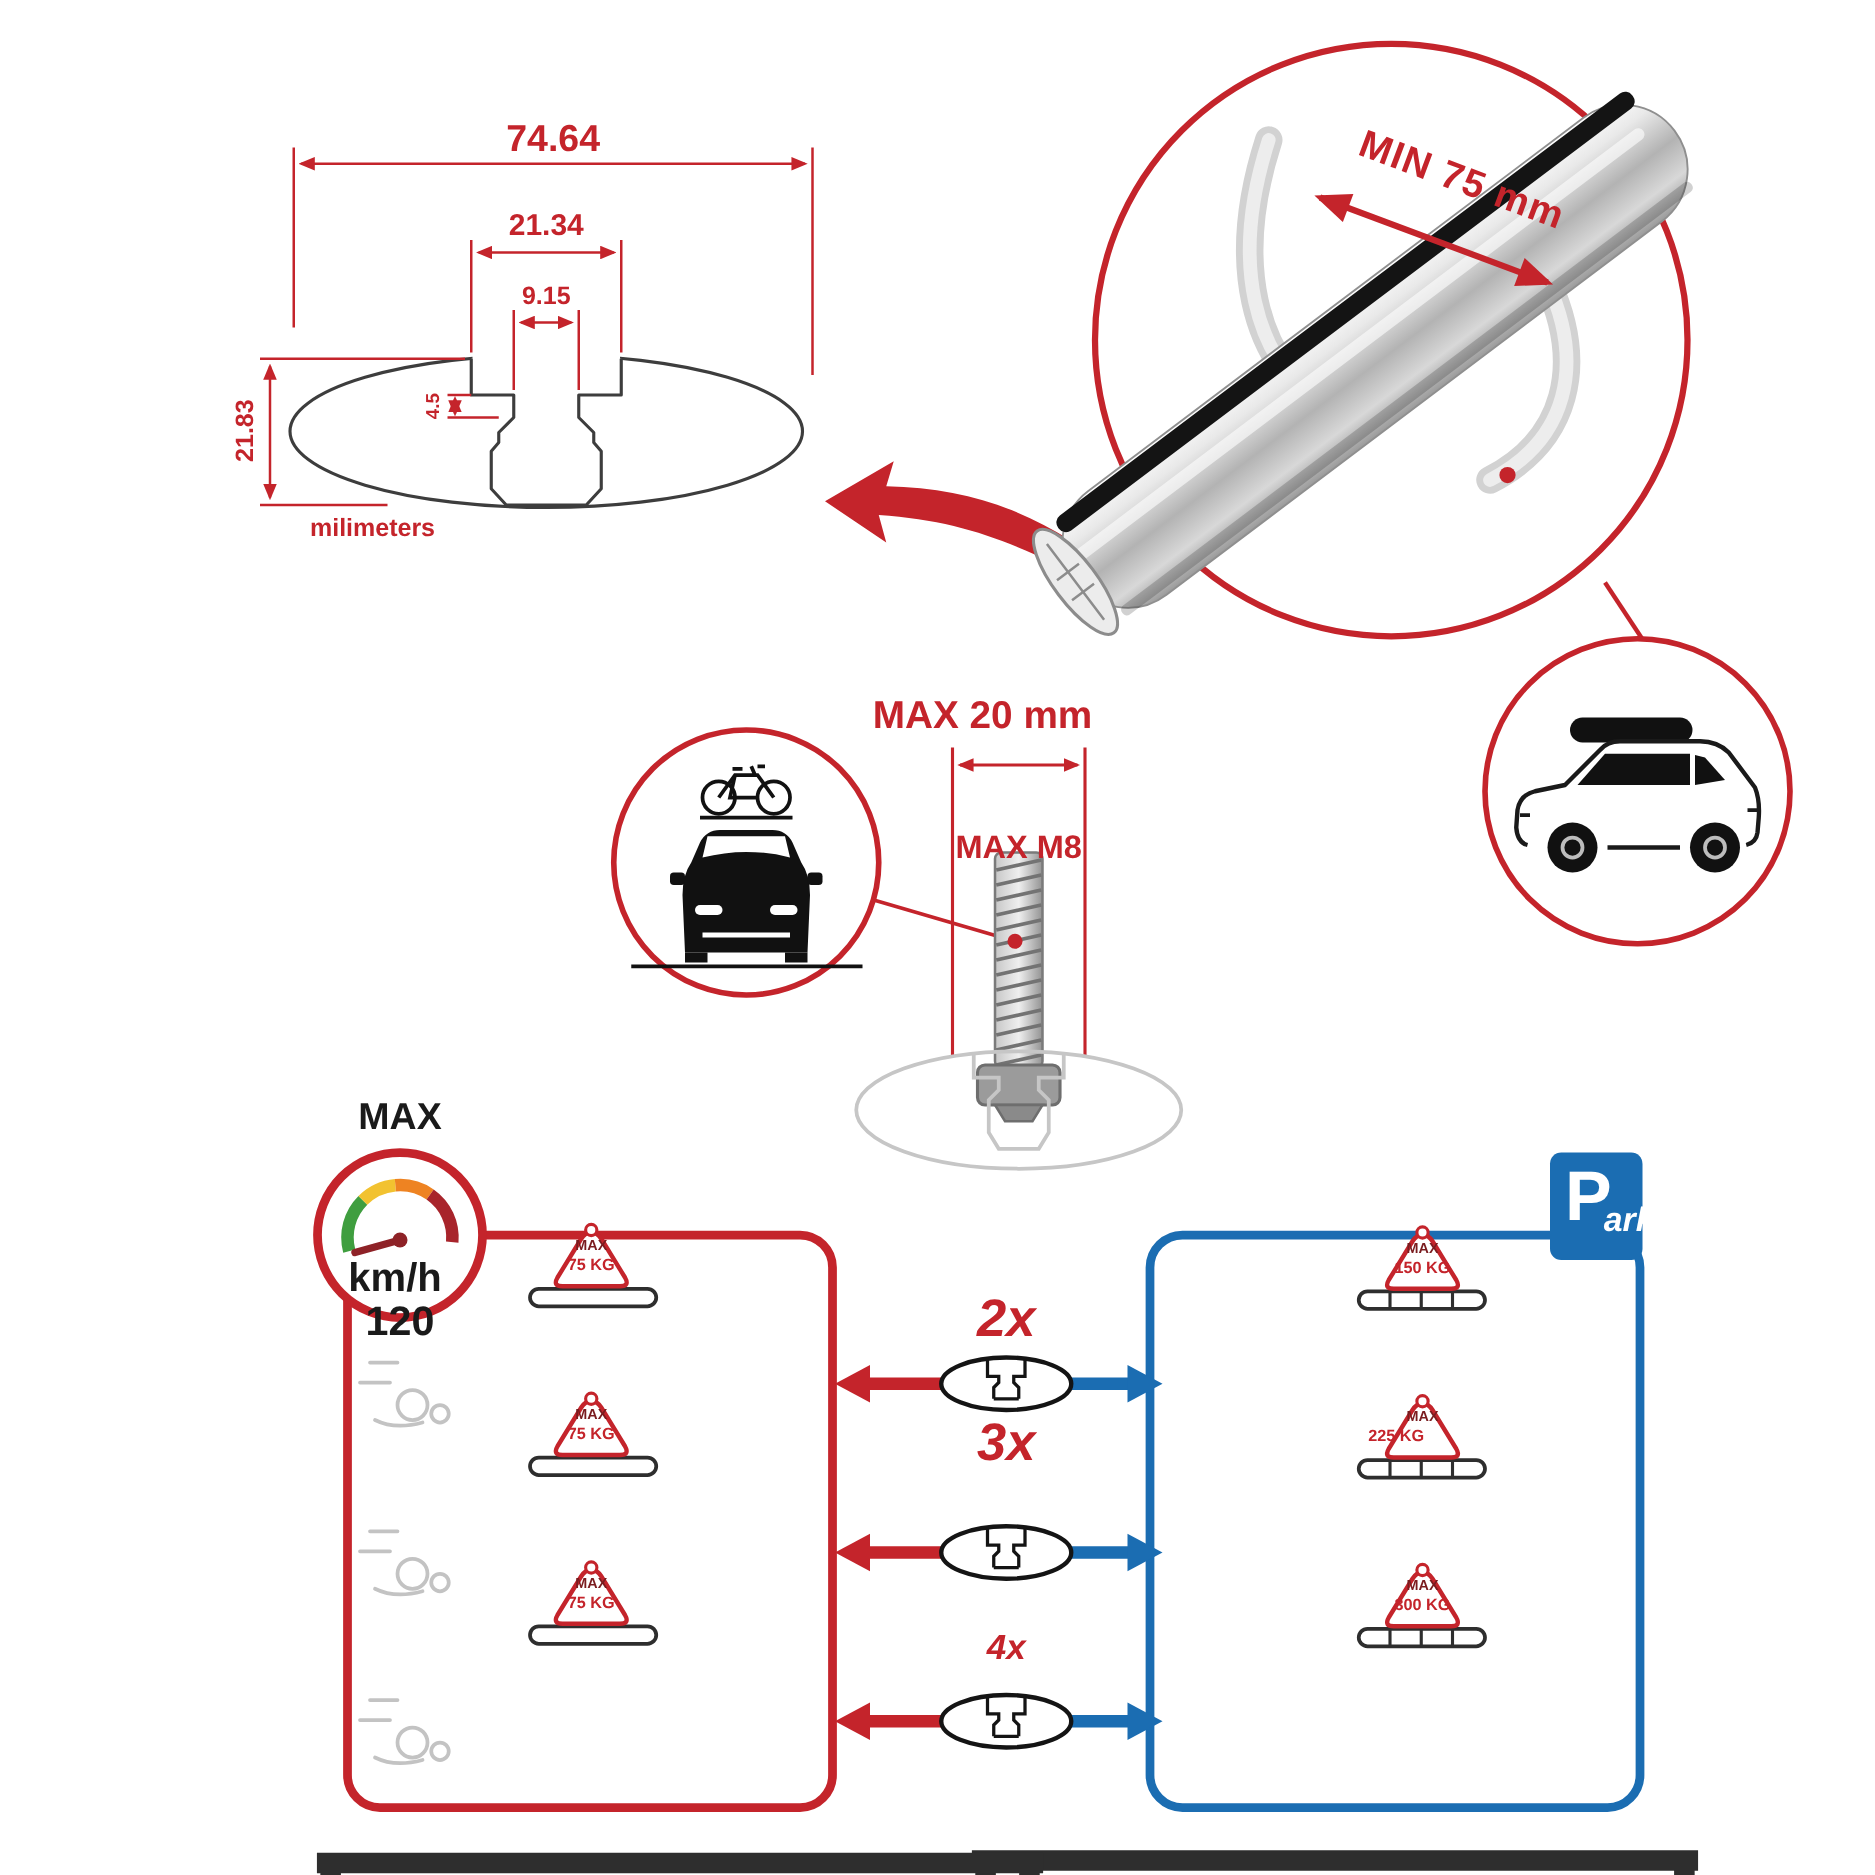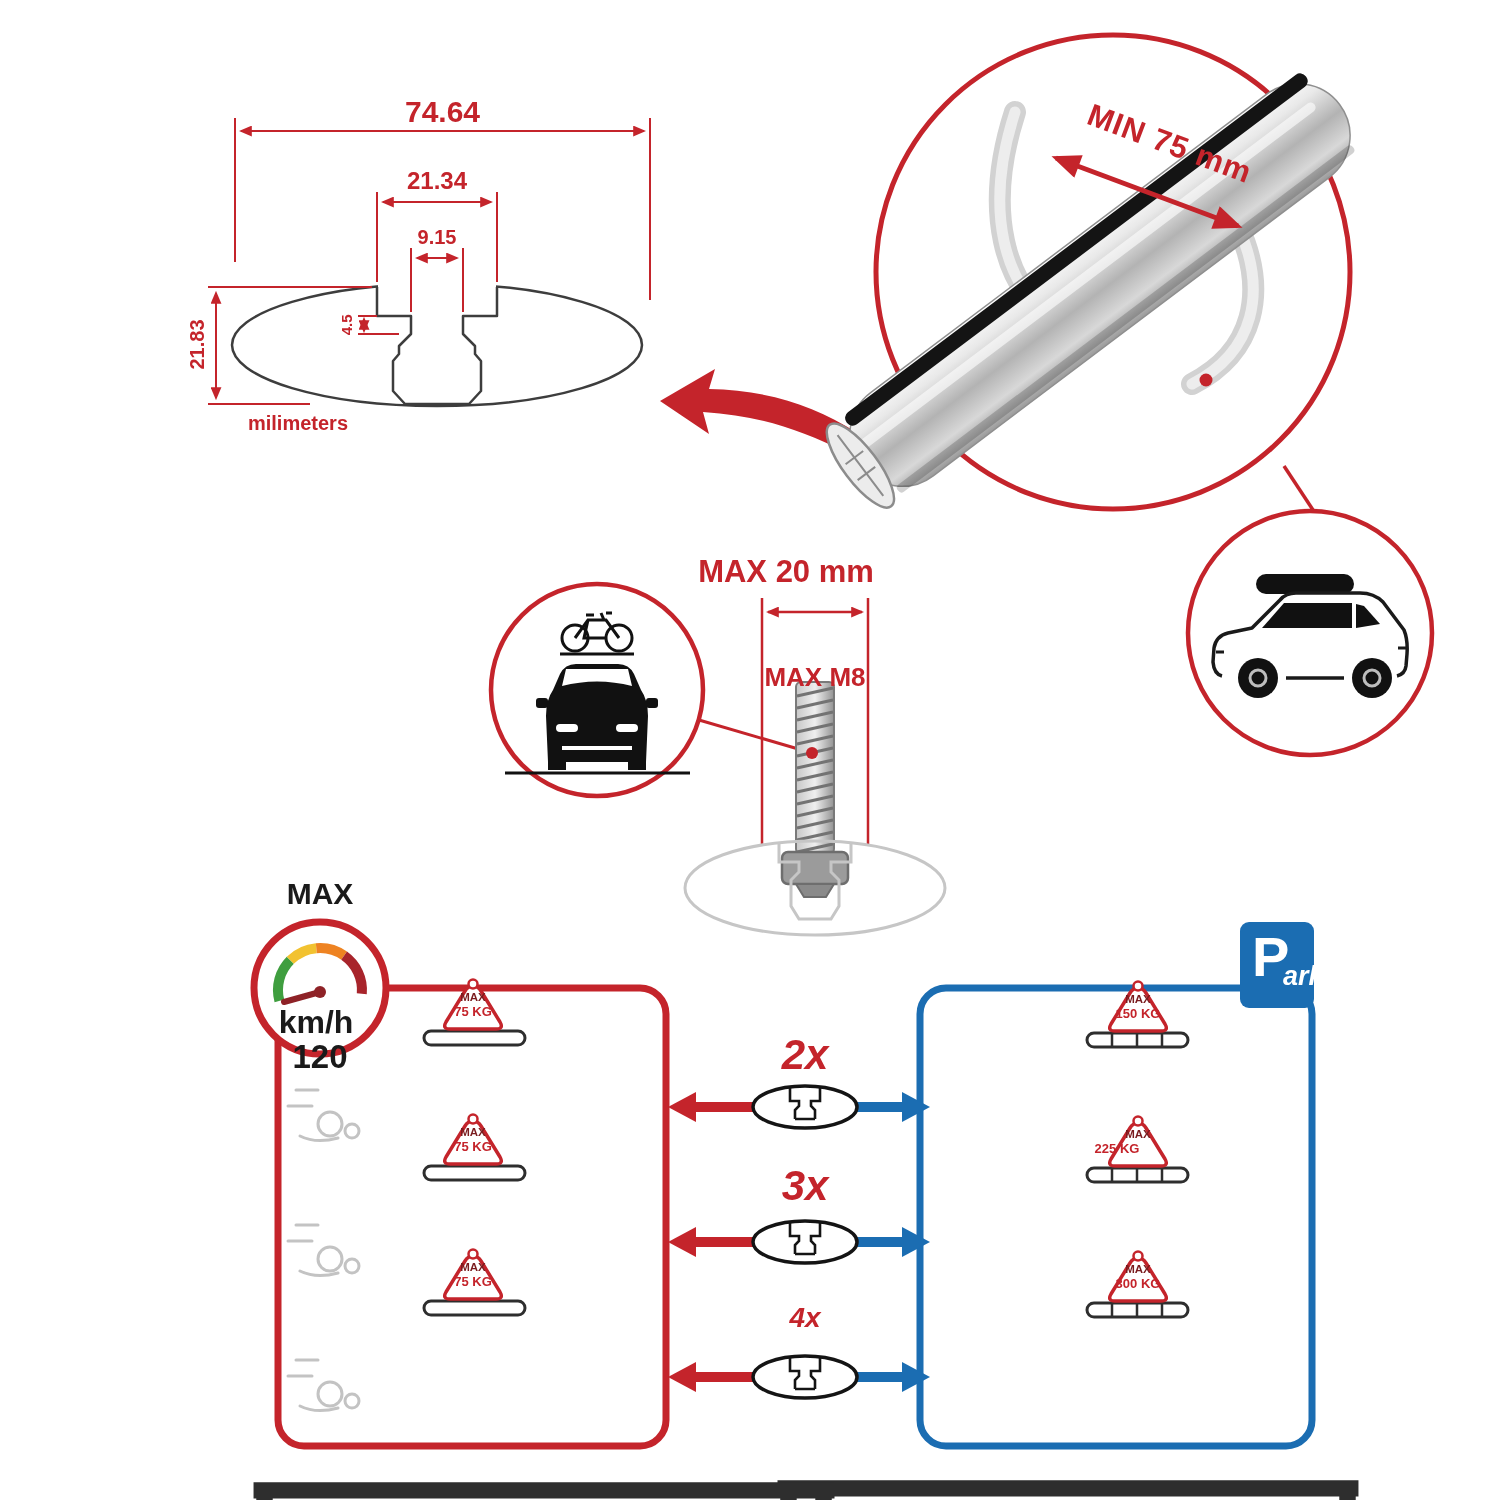--- a/index.html
+++ b/index.html
@@ -305,16 +305,16 @@
 <span class="t" style="left:438px;top:1275px;width:70px;font-size:13px;">75 KG</span>
 
 <span class="t signmax" style="left:1103px;top:993px;width:70px;font-size:11.5px;">MAX</span>
 <span class="t" style="left:1103px;top:1007px;width:70px;font-size:13px;">150 KG</span>
 <span class="t signmax" style="left:1103px;top:1128px;width:70px;font-size:11.5px;">MAX</span>
 <span class="t" style="left:1082px;top:1142px;width:70px;font-size:13px;">225 KG</span>
 <span class="t signmax" style="left:1103px;top:1263px;width:70px;font-size:11.5px;">MAX</span>
 <span class="t" style="left:1103px;top:1277px;width:70px;font-size:13px;">300 KG</span>
 
 <span class="t mult" style="left:760px;top:1033px;width:90px;font-size:42px;">2x</span>
-<span class="t mult" style="left:760px;top:1164px;width:90px;font-size:42px;text-align:center;">3x</span>
+<span class="t mult" style="left:760px;top:1132px;width:90px;font-size:42px;text-align:center;">3x</span>
 <span class="t mult" style="left:760px;top:1303px;width:90px;font-size:28px;">4x</span>
 
 </div>
 
 </body></html>

